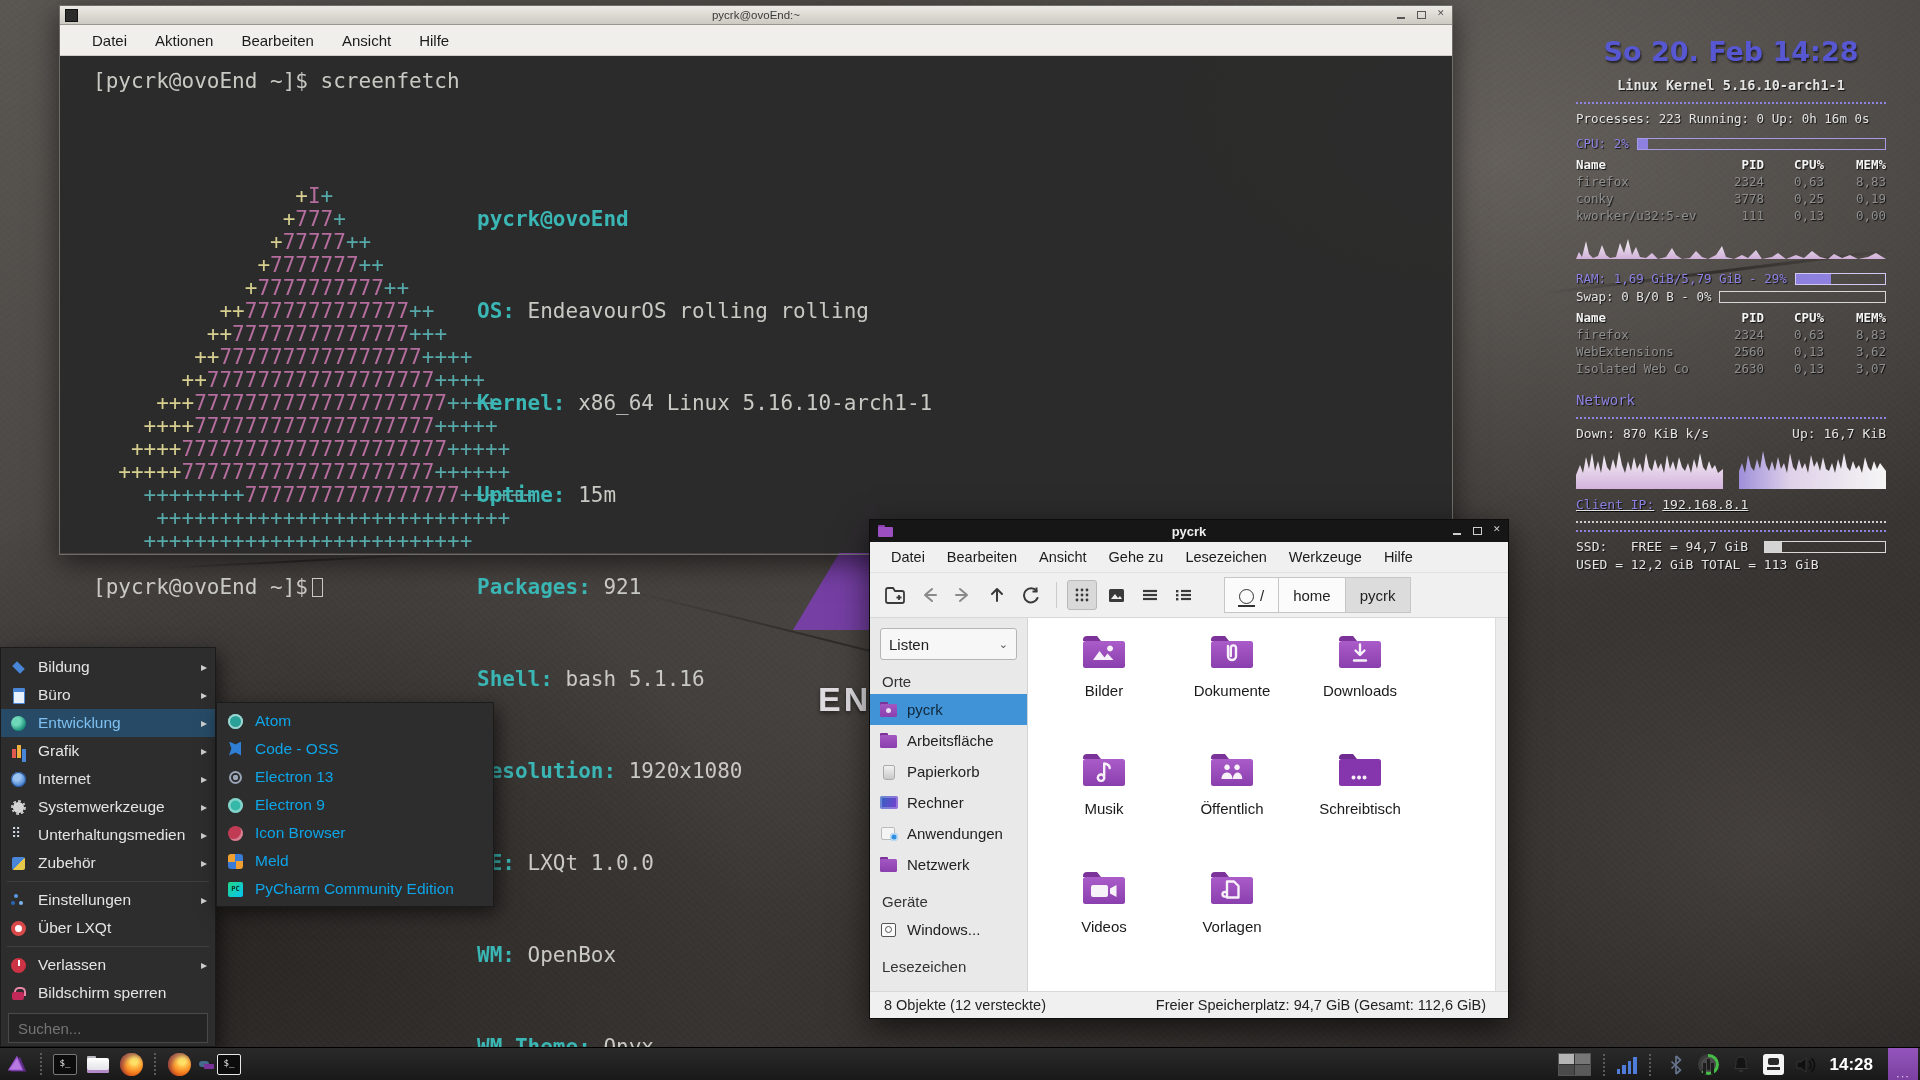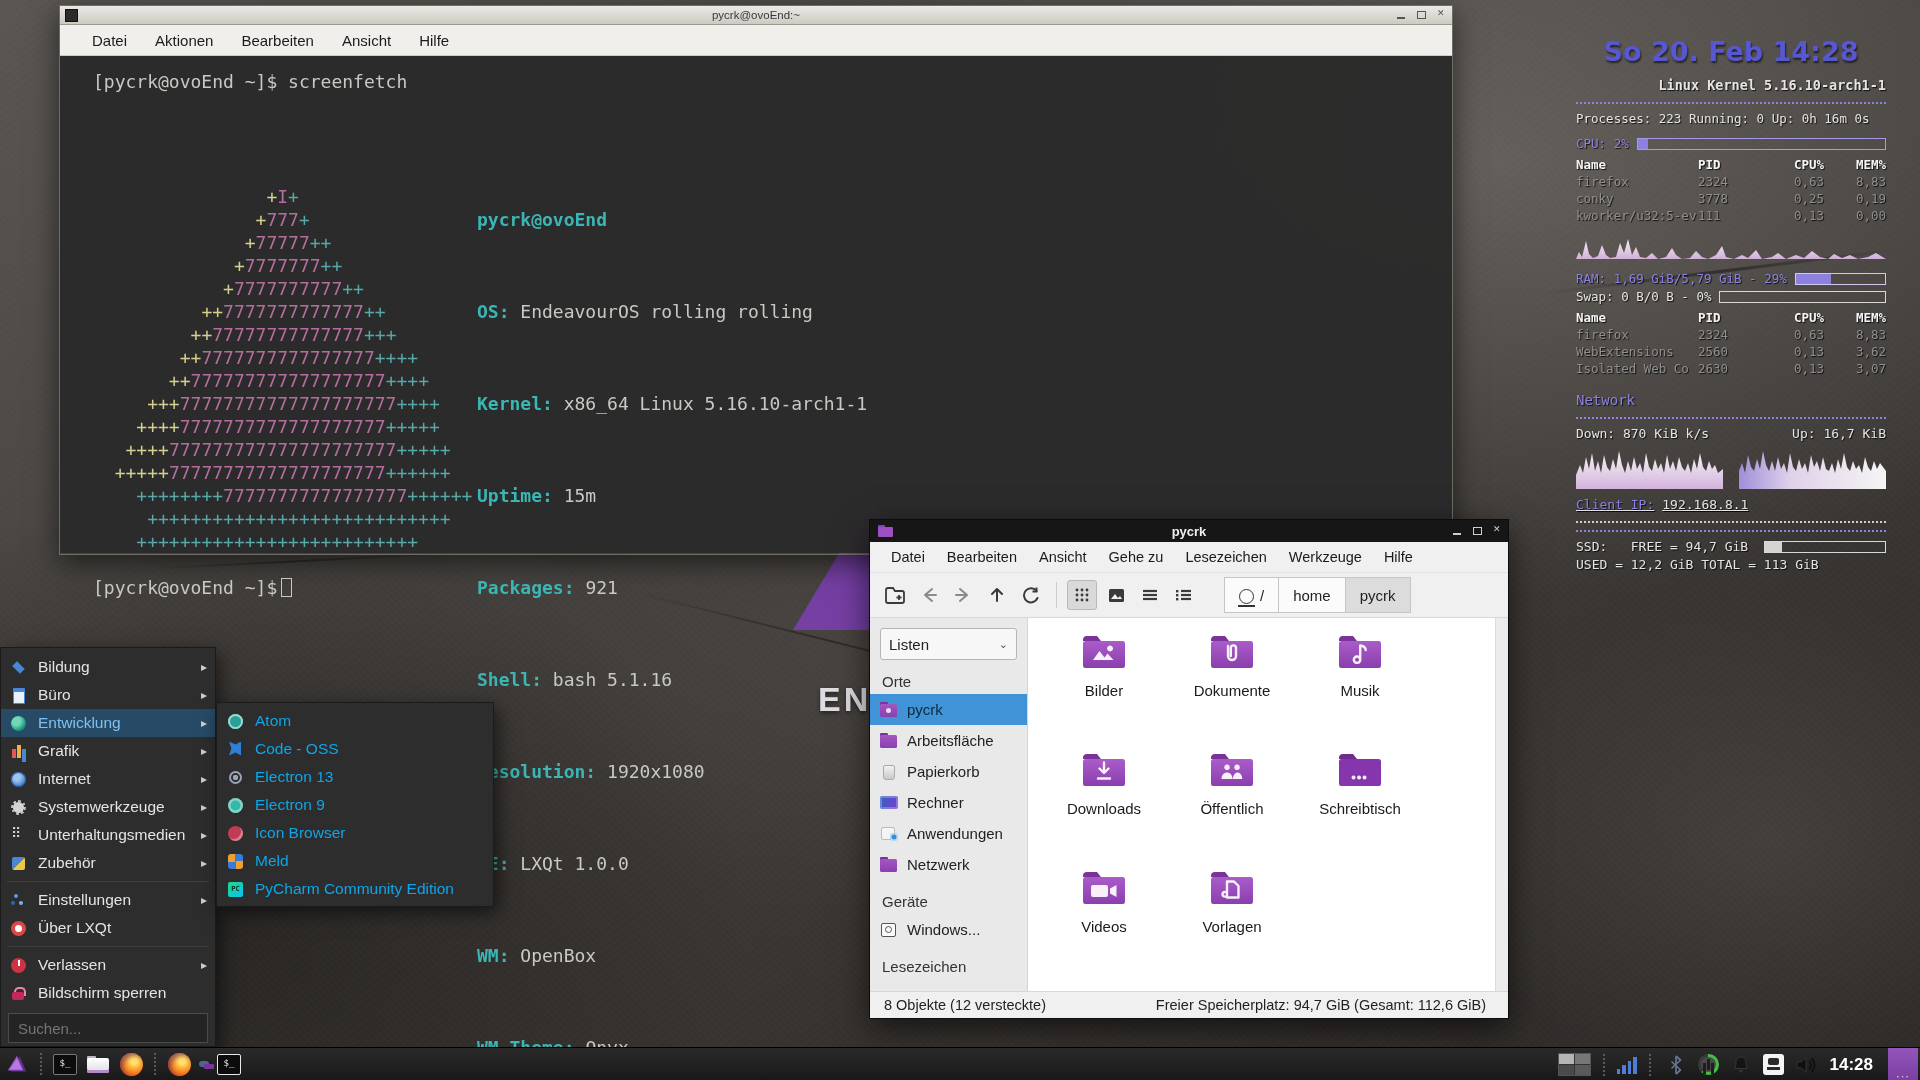--- a/index.html
+++ b/index.html
@@ -34,21 +34,21 @@
   .term-app-icon{width:11px;height:11px;background:#2b2b2b;border:1px solid #111;margin-left:5px;z-index:1;}
   .win-btns{position:absolute;right:6px;top:0;height:100%;display:flex;align-items:center;gap:11px;z-index:1;}
   .wb{width:9px;height:9px;position:relative;}
   .wb-min::after{content:"";position:absolute;left:0;bottom:1px;width:8px;height:2px;background:#555;}
   .wb-max::after{content:"";position:absolute;left:0;top:0;width:7px;height:6px;border:1.5px solid #555;}
   .wb-close::after{content:"✕";position:absolute;left:0;top:-3px;font-size:9px;color:#555;}
   .term-menubar{height:30px;background:#f0efec;border-bottom:1px solid #cfccc5;
     display:flex;align-items:center;padding-left:18px;}
   .term-menubar .mi{font-size:15px;color:#1b1b1b;padding:0 14px;}
   .term-body{position:relative;height:497px;background:rgba(42,42,42,.97);
-    font-family:"DejaVu Sans Mono",monospace;font-size:18px;line-height:23px;
+    font-family:"DejaVu Sans Mono",monospace;font-size:21px;line-height:23px;
     color:#c9c9c4;padding:14px 0 0 33px;box-sizing:border-box;}
   .term-body .cmdline{white-space:pre;}
   .screenfetch{position:relative;margin-top:23px;}
   .art{white-space:pre;}
   .art .sg-p{color:transparent;}
   .art .sg-y{color:#d6cf8f;}
   .art .sg-m{color:#b56d9e;}
   .art .sg-c{color:#57a9a9;}
   .fetch-info{position:absolute;left:384px;top:0;white-space:pre;}
   .info-line .il{color:#3ab6b4;font-weight:bold;}
@@ -56,35 +56,35 @@
   .prompt-line{margin-top:23px;white-space:pre;}
   .cursor{display:inline-block;width:9px;height:17px;border:1.5px solid #c9c9c4;
     vertical-align:-3px;margin-left:4px;}
 
   
   .conky{position:absolute;left:1576px;top:36px;width:310px;
     font-family:"DejaVu Sans Mono",monospace;font-size:12.5px;color:#e4e4e4;
     text-shadow:1px 1px 1px rgba(0,0,0,.8);}
   .ck-date{font-size:27px;font-weight:bold;color:#5757d2;text-align:center;
     font-family:"DejaVu Sans",sans-serif;text-shadow:1px 2px 2px rgba(0,0,0,.6);}
-  .ck-kernel{font-size:13.5px;font-weight:bold;text-align:right;margin-top:10px;}
+  .ck-kernel{font-size:13.5px;font-weight:bold;text-align:center;margin-top:10px;}
   .ck-sep{border-top:2px dotted #8d83e0;margin:9px 0 7px 0;height:0;}
   .ck-sep.white{border-top-color:#cfcfcf;}
   .ck-row{display:flex;align-items:center;margin-top:3px;}
   .ck-purple{color:#8c82e2;}
   .ck-bar{flex:1;height:10px;border:1px solid #9habc0;margin-left:8px;position:relative;}
   .ck-bar{border:1px solid #a49ae6;}
   .ck-bar.white{border-color:#d8d8d8;}
   .ck-bar .fill{position:absolute;left:0;top:0;bottom:0;background:#8d80de;}
   .ck-bar.white .fill{background:#d4d4d4;}
   .ck-table{margin-top:6px;}
   .ck-thead{display:flex;font-weight:bold;color:#f4f4f4;}
   .ck-tr{display:flex;color:#8f8f8f;margin-top:2px;}
   .ck-c0{flex:1;text-align:left;}
-  .ck-c1{width:66px;}
+  .ck-c1{width:66px;text-align:right;}
   .ck-c2{width:60px;text-align:right;}
   .ck-c3{width:62px;text-align:right;}
   .ck-graph{display:block;margin-top:10px;}
   .ck-netrow{display:flex;justify-content:space-between;font-size:13px;margin-top:6px;}
   .ck-netgraphs{display:flex;gap:16px;margin-top:4px;}
   .ck-sectitle{font-size:14px;margin-top:16px;}
   .ck-ssd-row{display:flex;align-items:center;}
   .ck-ssd-row .txt{white-space:pre;}
 
   
@@ -671,35 +671,35 @@
                 </svg>
               </div>
               <div class="folder-label">Dokumente</div>
             </div>
 
             <div class="folder-cell">
               <div class="folder-icon" data-variant="normal">
                 <svg width="48" height="40" viewBox="0 0 48 40">
                   <path class="f-tab" d="M3 8 Q3 4 7 4 H17 L21 9 H3 Z"></path>
                   <rect class="f-body" x="3" y="9" width="42" height="27" rx="2.5"></rect>
-                  <path class="f-glyph stroke" d="M21 24.5 a3.2 3.2 0 1 0 0.1 0 M24.2 26 V13.5 c2.5 0.5 5.5 1 5.5 4.5"></path>
+                  <path class="f-glyph stroke" d="M24 12.5 v9.5 M19.5 18.5 L24 23 L28.5 18.5 M18 28.5 h12"></path>
                 </svg>
               </div>
-              <div class="folder-label">Musik</div>
+              <div class="folder-label">Downloads</div>
             </div>
 
             <div class="folder-cell">
               <div class="folder-icon" data-variant="normal">
                 <svg width="48" height="40" viewBox="0 0 48 40">
                   <path class="f-tab" d="M3 8 Q3 4 7 4 H17 L21 9 H3 Z"></path>
                   <rect class="f-body" x="3" y="9" width="42" height="27" rx="2.5"></rect>
-                  <path class="f-glyph stroke" d="M24 12.5 v9.5 M19.5 18.5 L24 23 L28.5 18.5 M18 28.5 h12"></path>
+                  <path class="f-glyph stroke" d="M21 24.5 a3.2 3.2 0 1 0 0.1 0 M24.2 26 V13.5 c2.5 0.5 5.5 1 5.5 4.5"></path>
                 </svg>
               </div>
-              <div class="folder-label">Downloads</div>
+              <div class="folder-label">Musik</div>
             </div>
 
             <div class="folder-cell">
               <div class="folder-icon" data-variant="normal">
                 <svg width="48" height="40" viewBox="0 0 48 40">
                   <path class="f-tab" d="M3 8 Q3 4 7 4 H17 L21 9 H3 Z"></path>
                   <rect class="f-body" x="3" y="9" width="42" height="27" rx="2.5"></rect>
                   <path class="f-glyph" d="M19 14.5 a2.8 2.8 0 1 0 0.1 0 M29 14.5 a2.8 2.8 0 1 0 0.1 0 M13.5 29 c0-4.5 3-6.5 5.5-6.5 s5.5 2 5.5 6.5 Z M24.8 29 c0.4-4.5 3-6.5 4.7-6.5 s4.8 2 4.8 6.5 Z"></path>
                 </svg>
               </div>

